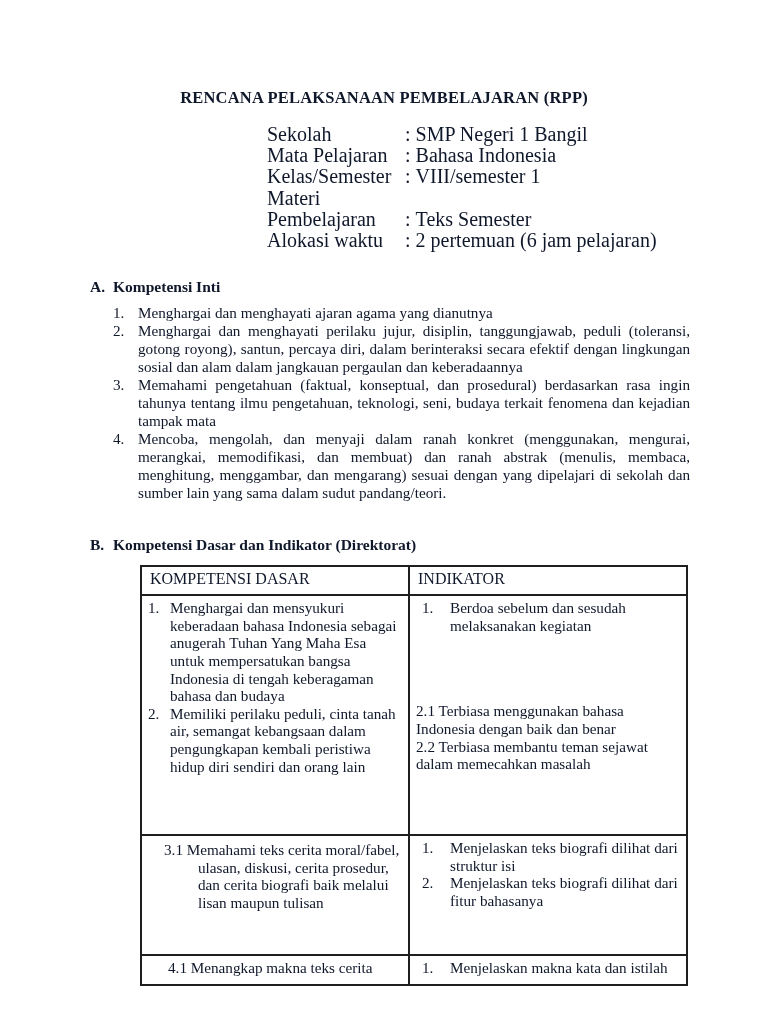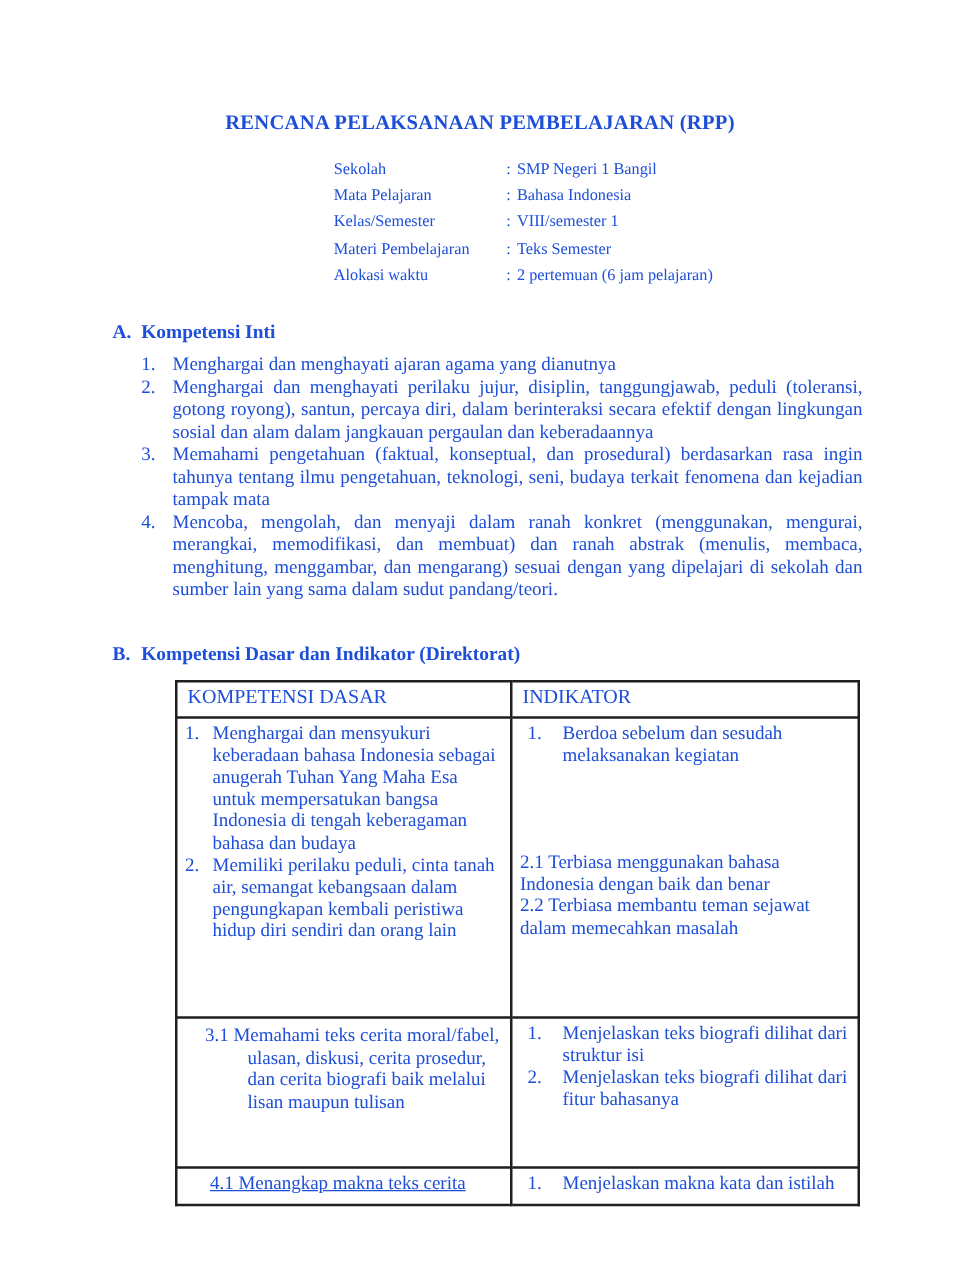--- a/index.html
+++ b/index.html
@@ -2,33 +2,33 @@
 <html><head>
 <meta charset="utf-8">
 <style>
   html, body { margin: 0; padding: 0; background: #ffffff; }
   .page {
     position: relative;
     width: 768px;
     height: 1024px;
     background: #ffffff;
     font-family: "Liberation Serif", "DejaVu Serif", serif;
-    color: #1d4ed8;
+    color: #0f172a;
     overflow: hidden;
   }
   .doc-title {
     margin: 88px 0 0 0;
     text-align: center;
     font-weight: bold;
     font-size: 16.5px;
     letter-spacing: 0.2px;
   }
   .info-block {
     margin: 16px 16px 0 267px;
-    font-size: 13px;
+    font-size: 20px;
     line-height: 21.2px;
   }
   .info-row .info-label { display: inline-block; width: 138px; }
   .info-row .info-colon { display: inline-block; margin-right: 5px; }
   .section-heading {
     margin: 27px 0 0 90px;
     font-weight: bold;
     font-size: 15.5px;
   }
   .section-heading .letter { display: inline-block; width: 23px; }
@@ -62,21 +62,21 @@
   .kd-table th { height: 21px; padding-left: 8px; font-size: 16px; }
   td.row1 { height: 232px; }
   td.row2 { height: 112px; }
   td.row3 { height: 22px; }
   .cell-li { position: relative; padding-left: 22px; margin-bottom: 0; }
   .cell-li .li-num { position: absolute; left: 0; top: 0; }
   .ind-li { position: relative; padding-left: 34px; }
   .ind-li .li-num { position: absolute; left: 6px; top: 0; }
   .ind-extra { margin-top: 68px; }
   .kd31 { padding-left: 50px; text-indent: -34px; padding-top: 2px; }
-  .kd41 { padding-left: 20px; text-decoration: underline; }
+  .kd41 { padding-left: 20px; }
   .bold { font-weight: normal; margin-top: 40px; }
 </style>
 </head>
 <body>
 
 <div class="page">
 
   <div class="doc-title">RENCANA PELAKSANAAN PEMBELAJARAN (RPP)</div>
 
   <div class="info-block">

